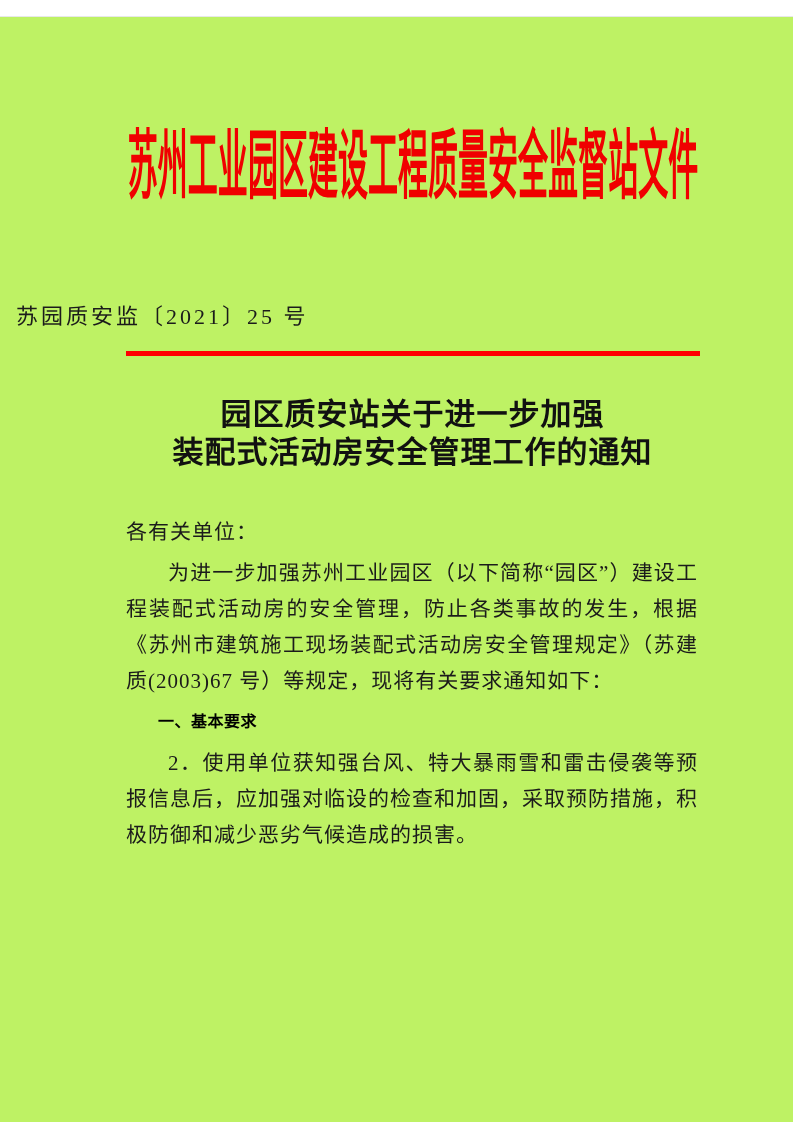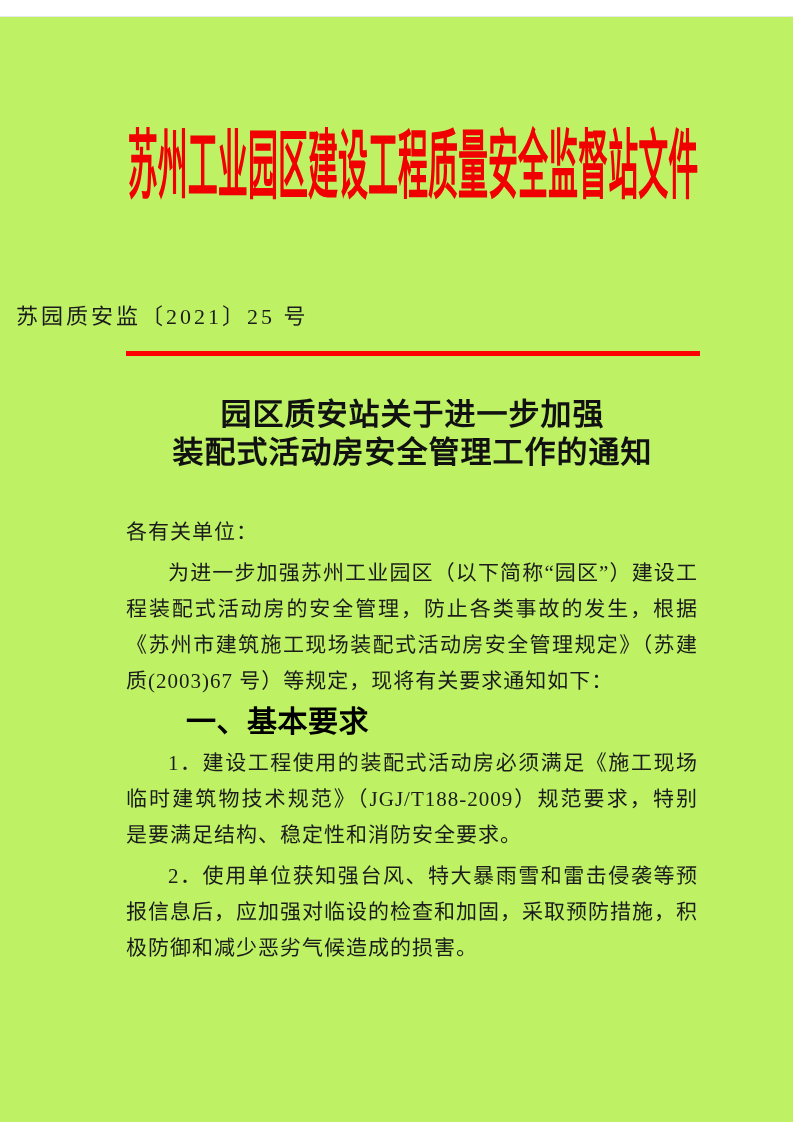--- a/index.html
+++ b/index.html
@@ -72,21 +72,21 @@
   }
   .body-block p {
     margin: 0 0 5px 0;
   }
   .indent {
     text-indent: 2em;
   }
   .section-heading {
     font-family: "Liberation Sans", "DejaVu Sans", sans-serif;
     font-weight: 700;
-    font-size: 30px;
+    font-size: 16px;
     line-height: 36px;
     text-indent: 2em;
     letter-spacing: 0.5px;
     text-align: left;
     color: #000000;
   }
 </style>
 </head>
 <body>
 
@@ -102,17 +102,16 @@
 
   <div class="doc-title">
     <div class="title-line">园区质安站关于进一步加强</div>
     <div class="title-line">装配式活动房安全管理工作的通知</div>
   </div>
 
   <div class="body-block">
     <p class="salutation">各有关单位：</p>
     <p class="para indent">为进一步加强苏州工业园区（以下简称“园区”）建设工程装配式活动房的安全管理，防止各类事故的发生，根据《苏州市建筑施工现场装配式活动房安全管理规定》（苏建质(2003)67 号）等规定，现将有关要求通知如下：</p>
     <p class="section-heading">一、基本要求</p>
-    <p class="para indent">1．建设工程使用的装配式活动房必须满足《施工现场临时建筑物技术规范》（JGJ/T188-2009）规范要求，特别是要满足结构、稳定性和消防安全要求。</p>
     <p class="para indent">2．使用单位获知强台风、特大暴雨雪和雷击侵袭等预报信息后，应加强对临设的检查和加固，采取预防措施，积极防御和减少恶劣气候造成的损害。</p>
   </div>
 
 </div>
 
 </body></html>

